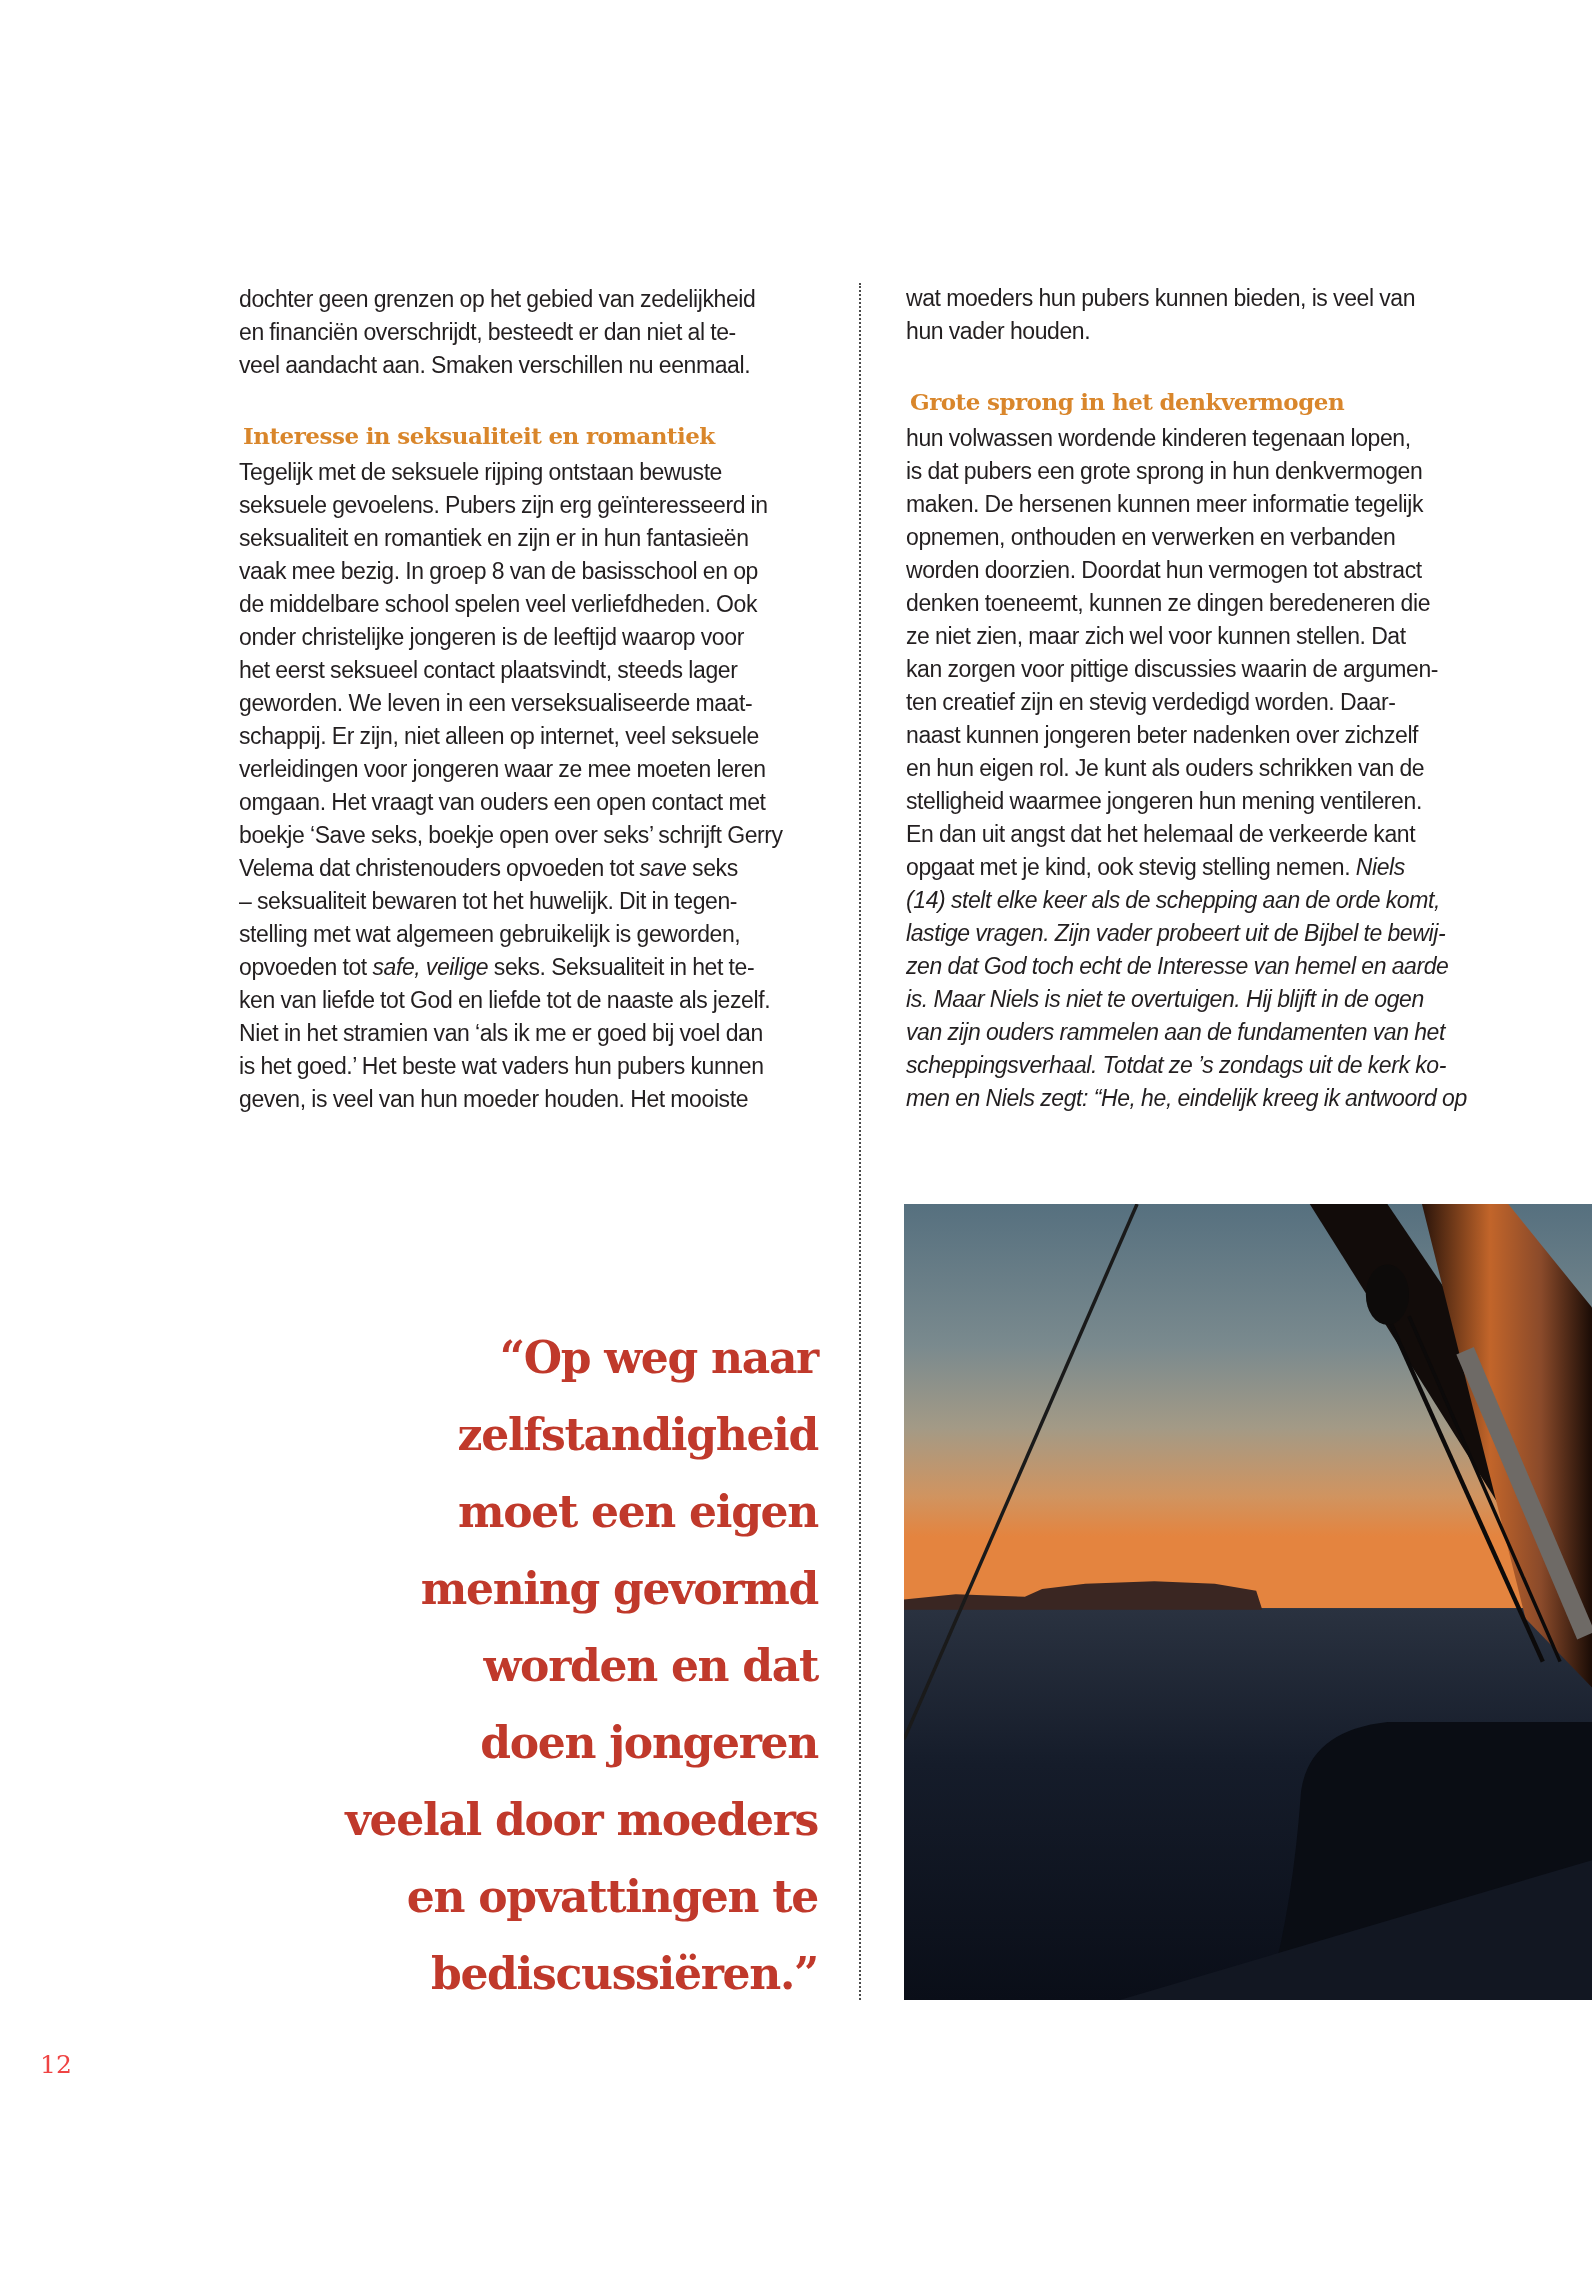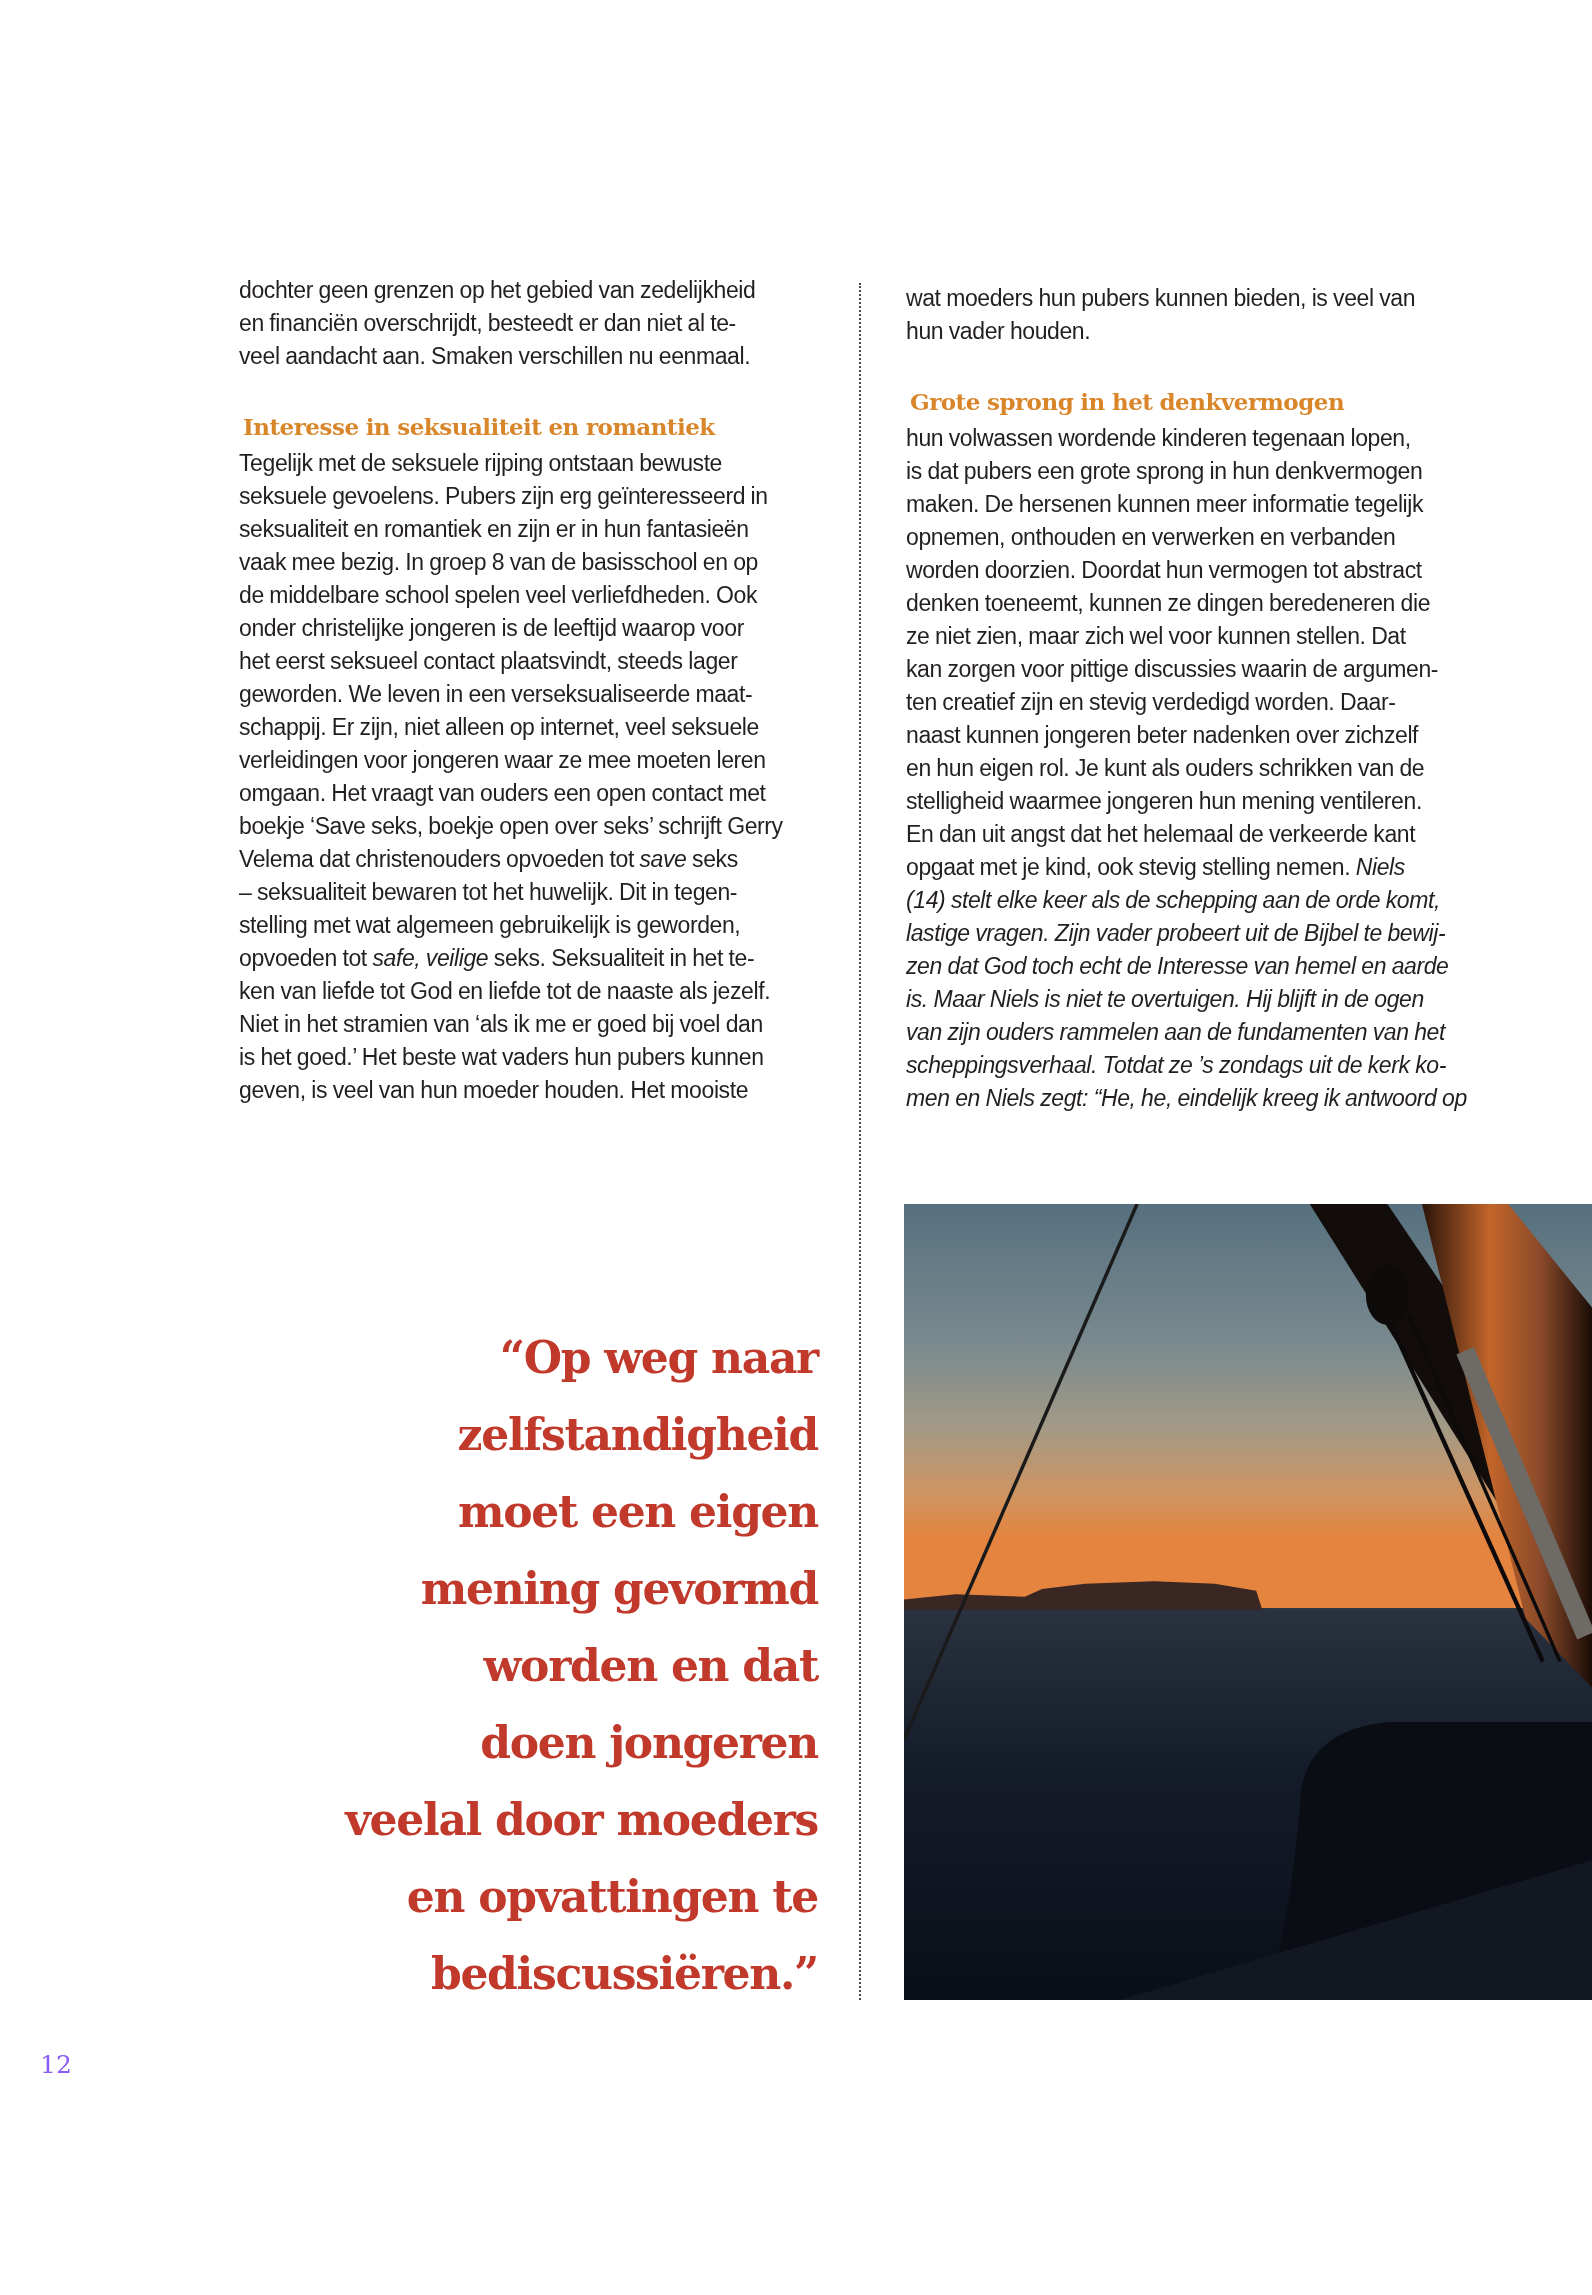--- a/index.html
+++ b/index.html
@@ -7,21 +7,21 @@
 
   .col {
     position: absolute;
     font-family: "Liberation Sans", "DejaVu Sans", sans-serif;
     font-size: 23px;
     line-height: 33px;
     color: #231f20;
     letter-spacing: -0.4px;
     word-spacing: -0.4px;
   }
-  .col-left { left: 239px; top: 274px; width: 580px; }
+  .col-left { left: 239px; top: 283px; width: 580px; }
   .col-right { left: 906px; top: 282px; width: 589px; }
 
   .col p { margin: 0; white-space: nowrap; }
   .col .gap { height: 33px; }
   .col h2 {
     margin: 4px;
     font-family: "DejaVu Serif", "Liberation Serif", serif;
     font-weight: bold;
     font-size: 23px;
     line-height: 33px;
@@ -64,21 +64,21 @@
     overflow: hidden;
   }
   .photo svg { display: block; width: 100%; height: 100%; }
 
   .page-number {
     position: absolute;
     left: 40px;
     top: 2050px;
     font-family: "DejaVu Serif", "Liberation Serif", serif;
     font-size: 25px;
-    color: #8b5cf6;
+    color: #ef4444;
   }
 </style>
 </head>
 <body>
 
 <div class="col col-left">
   <p>dochter geen grenzen op het gebied van zedelijkheid</p>
   <p>en financiën overschrijdt, besteedt er dan niet al te-</p>
   <p>veel aandacht aan. Smaken verschillen nu eenmaal.</p>
   <div class="gap"></div>

